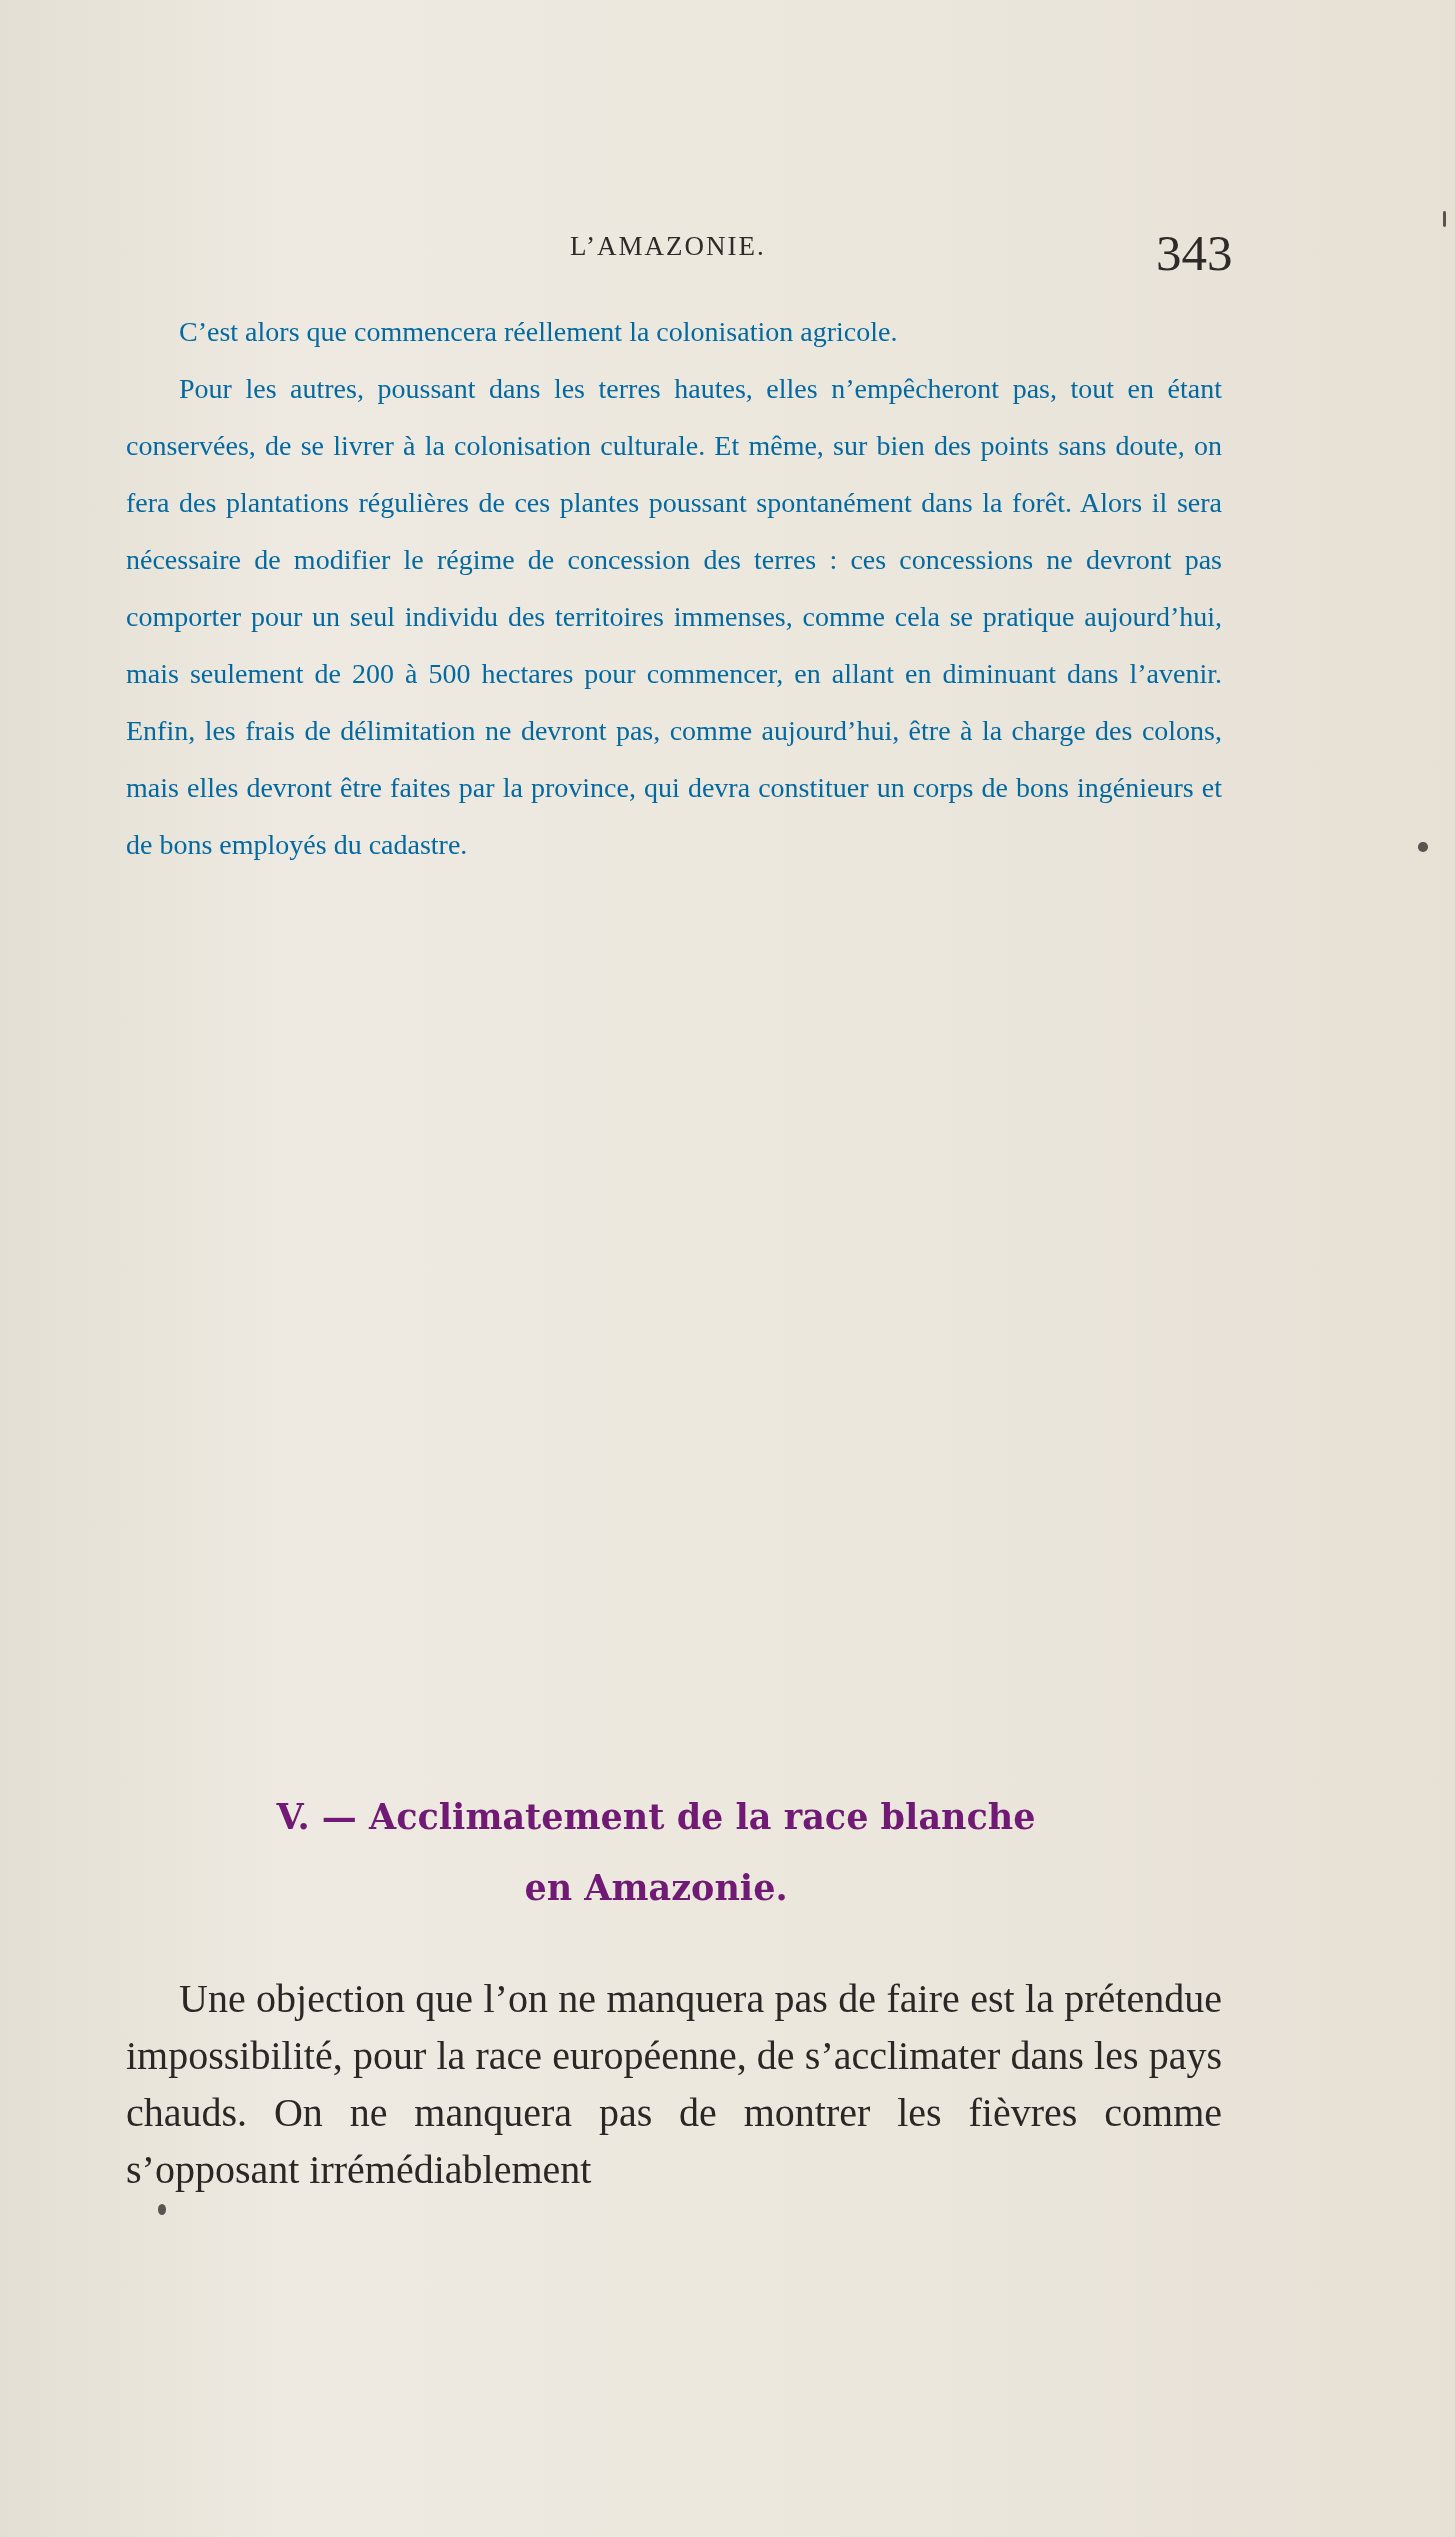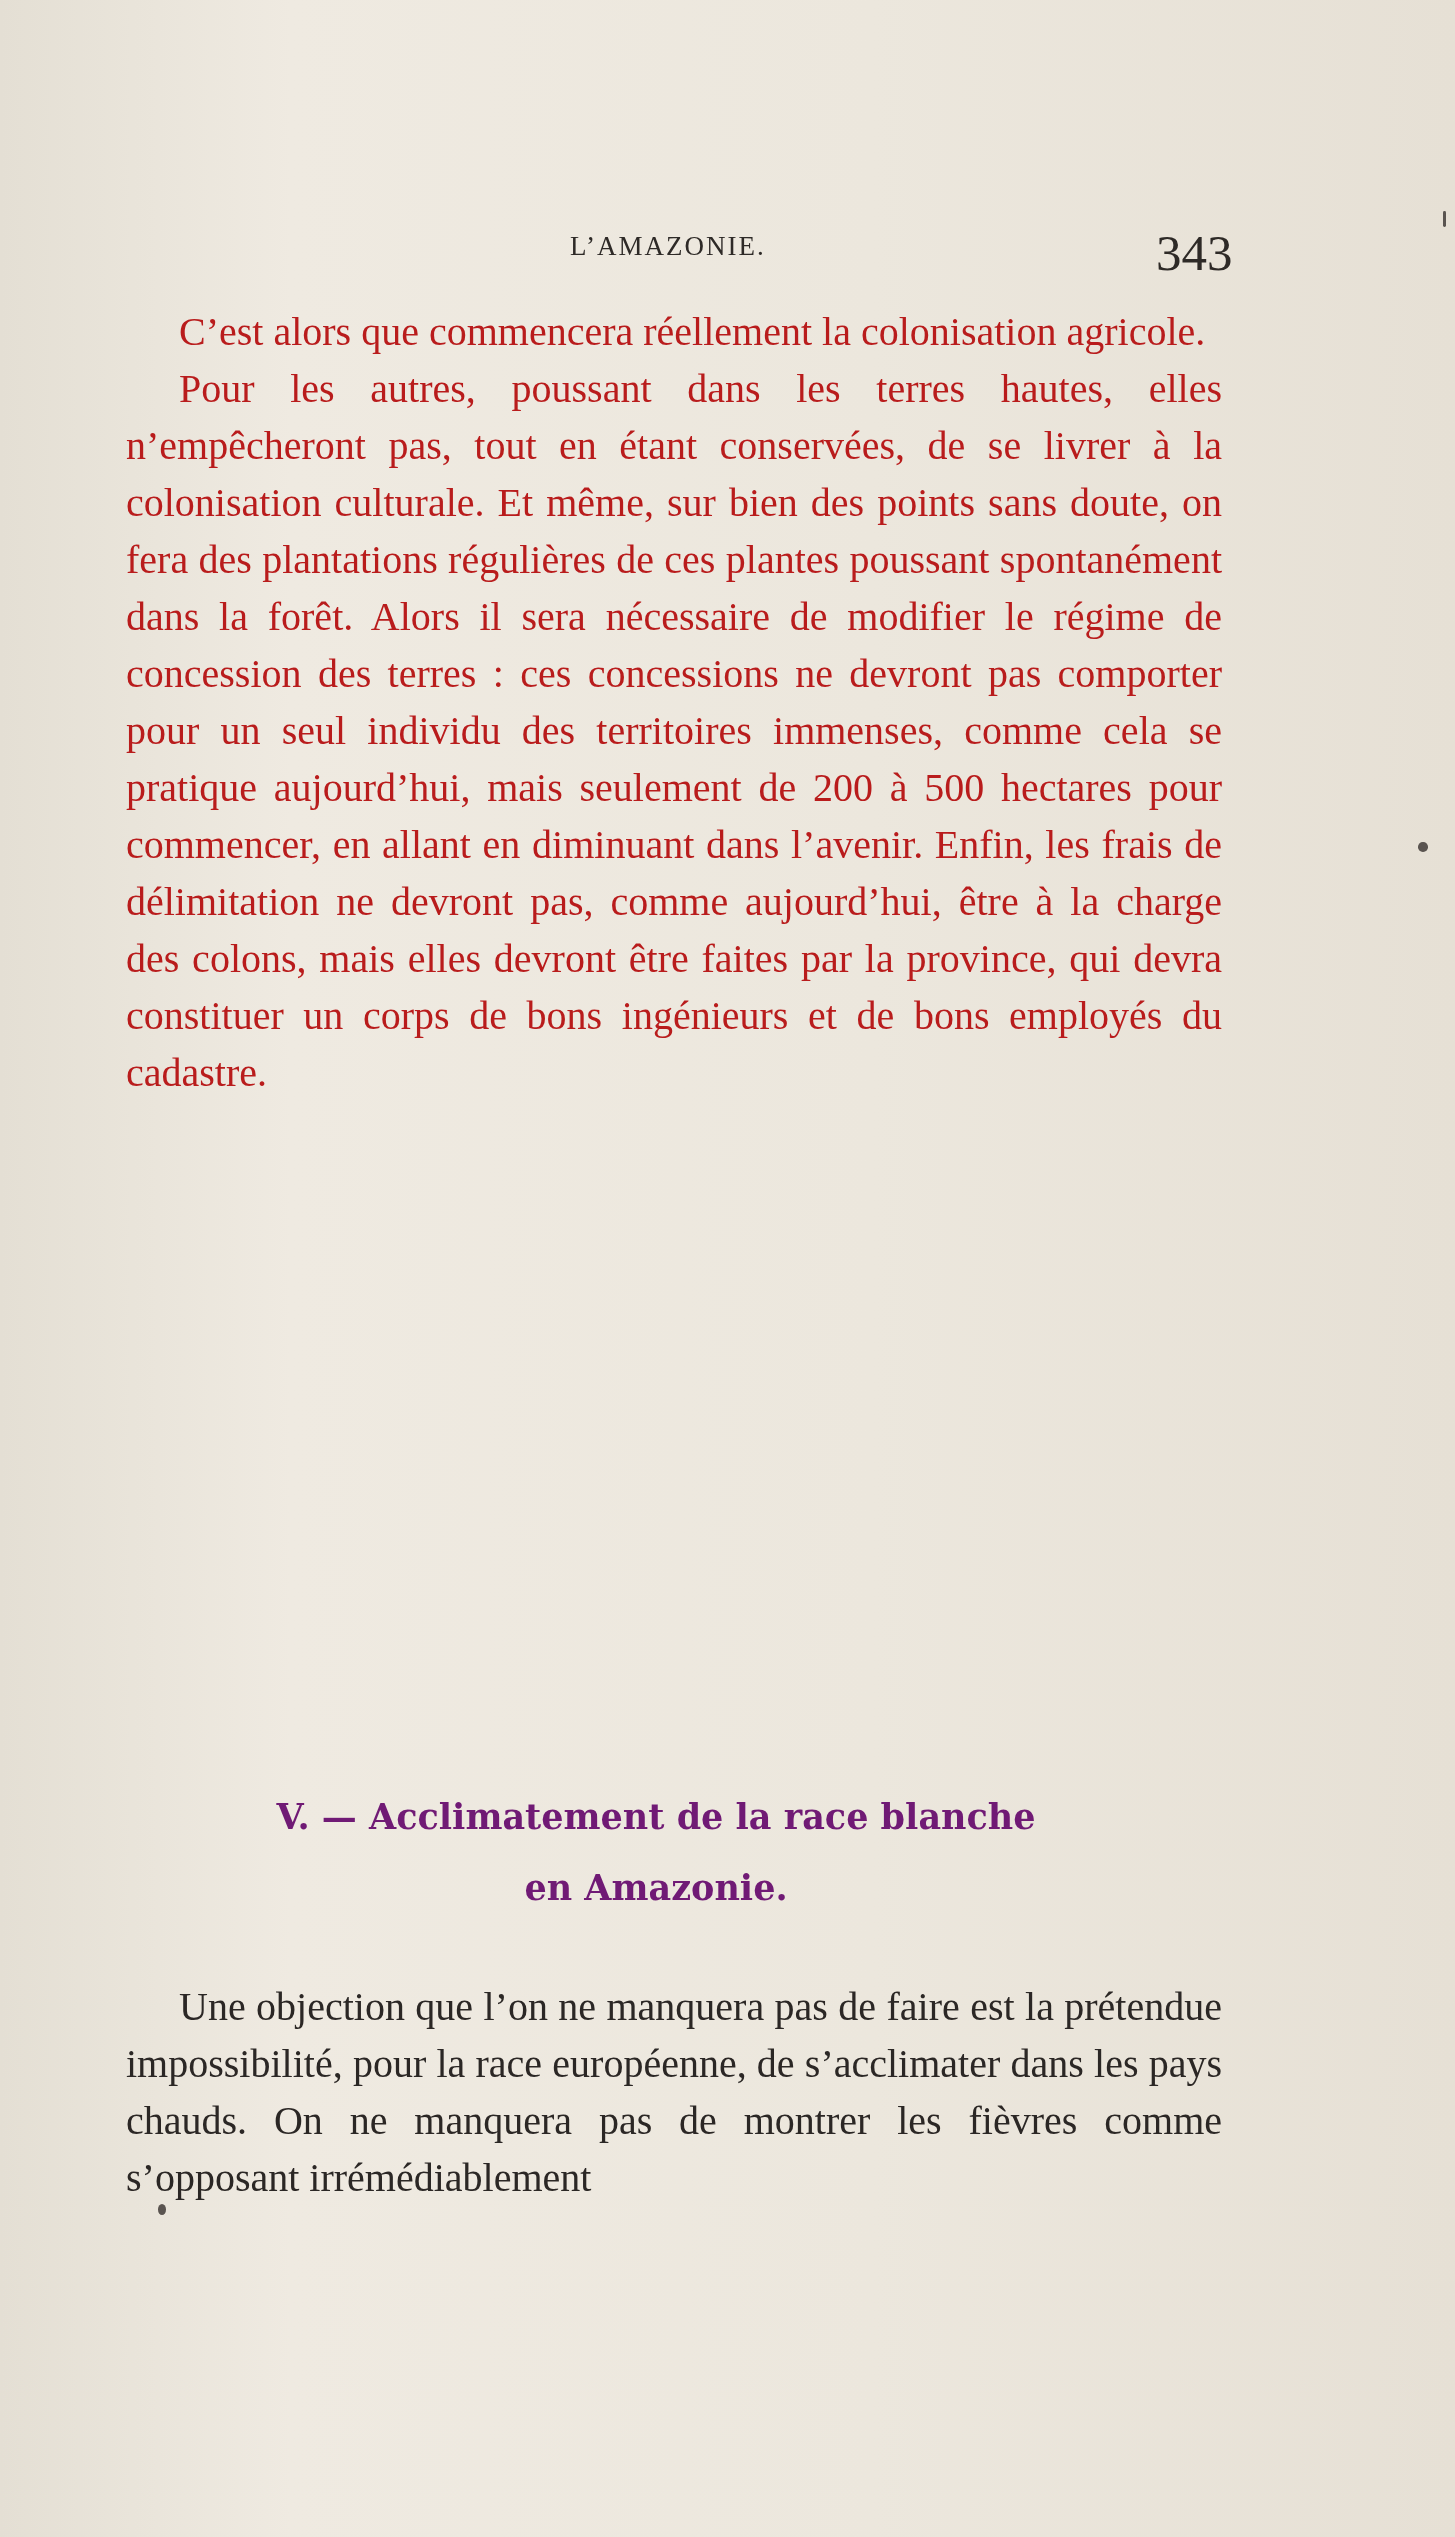--- a/index.html
+++ b/index.html
@@ -20,39 +20,38 @@
     position: absolute; left: 570px; top: 6.8px;
     font-size: 27px; letter-spacing: 2px; font-variant: small-caps;
     color: #2e2a27;
   }
   .page-number {
     position: absolute; left: 1156px; top: 0px;
     font-size: 51px; color: #2e2a27;
   }
   .body-text {
     position: absolute; left: 126px; top: 303px; width: 1096px;
-    font-size: 40px; line-height: 57px;
+    font-size: 28px; line-height: 57px;
     text-align: justify;
-    color: #b91c1c;
+    color: #0369a1;
   }
   .body-text p { margin: 0; text-indent: 53px; }
   .section-heading {
     position: absolute; left: 108px; top: 1781px; width: 1096px;
     text-align: center;
     font-family: "DejaVu Serif", serif;
     font-weight: bold;
     font-size: 35px; line-height: 71px;
     color: #701a75;
   }
   .body-text-2 {
     position: absolute; left: 126px; top: 1970px; width: 1096px;
     font-size: 40px; line-height: 57px;
     text-align: justify;
     color: #2b2725;
-    margin-top: 8px;
   }
   .body-text-2 p { margin: 0; text-indent: 53px; }
   .speck { position: absolute; background: #5a5450; border-radius: 50%; }
 </style>
 </head>
 <body>
 
 <div class="page">
 
   <div class="running-head">

